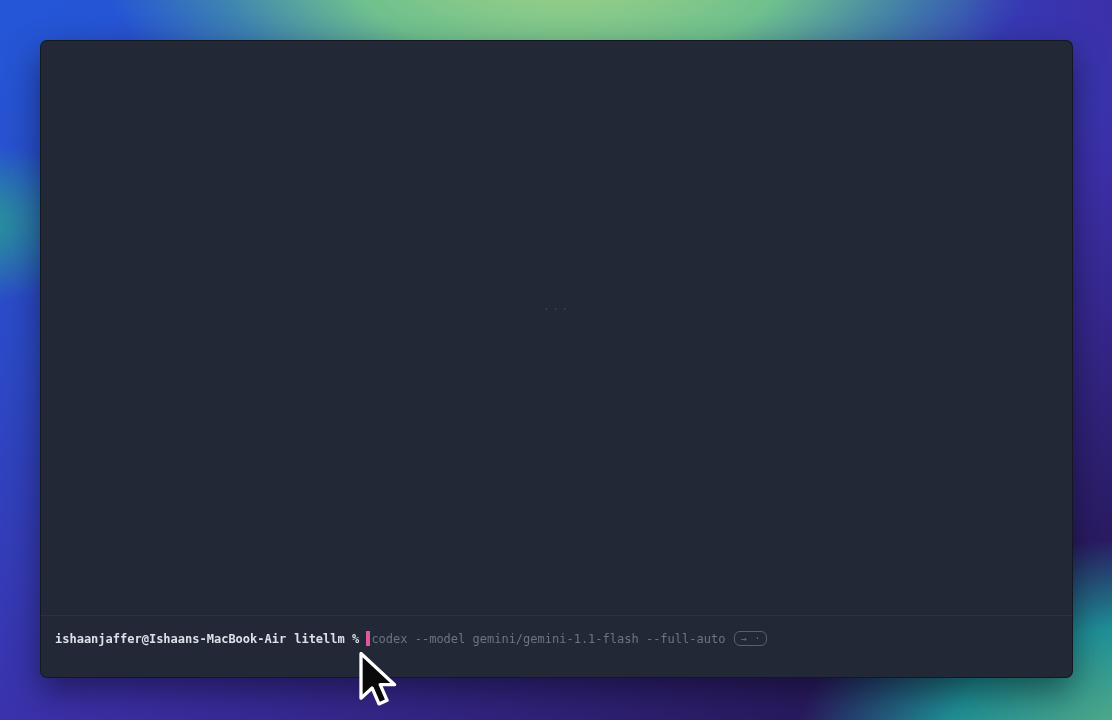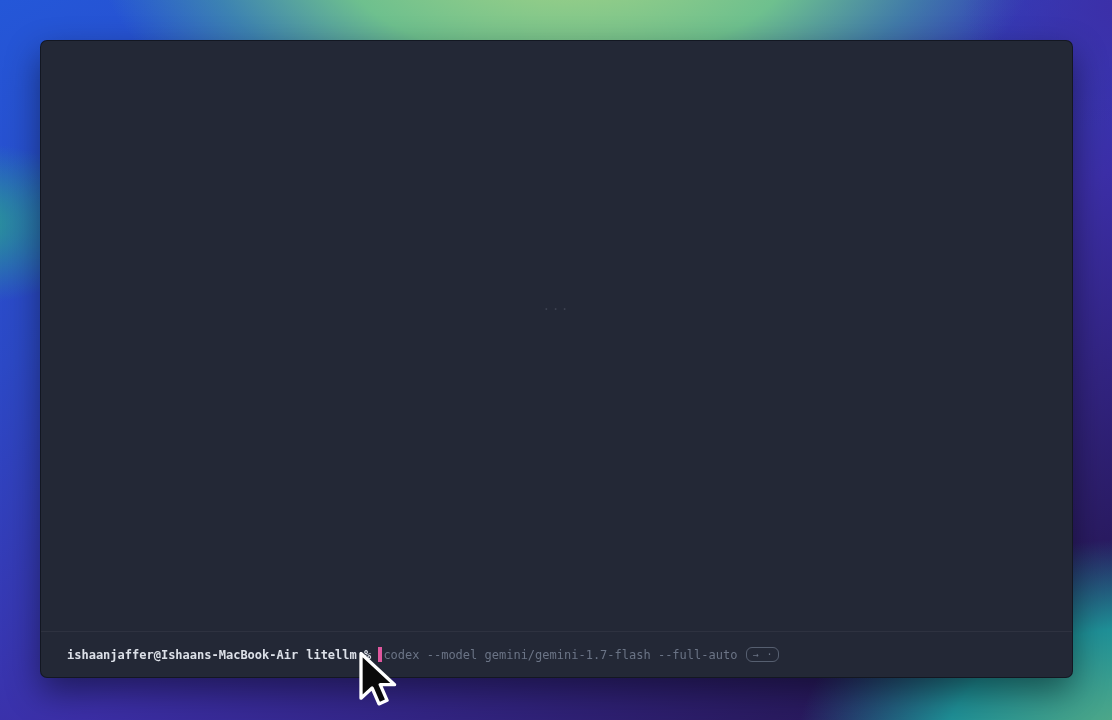--- a/index.html
+++ b/index.html
@@ -44,26 +44,26 @@
     top: 45.5%;
     transform: translate(-50%, -50%);
     color: rgba(190, 200, 220, 0.16);
     font-size: 12px;
     letter-spacing: 2px;
   }
 
   
   .prompt-block {
     position: absolute;
-    left: 0; right: 0; bottom: 0;
+    left: 0; right: 0; bottom: 16px;
     height: 46px;
     border-top: 1px solid var(--term-divider);
     display: flex;
     align-items: center;
-    padding: 0 26px;
+    padding: 0 14px;
     font-size: 12px;
     line-height: 16px;
     white-space: pre;
   }
 
   .prompt-user, .prompt-dir, .prompt-symbol {
     color: var(--prompt-text);
     font-weight: bold;
   }
   .prompt-dir { margin-left: 8px; }
@@ -115,21 +115,21 @@
 
     <div class="terminal-body">
       <span class="loading-dots">···</span>
     </div>
 
     <div class="prompt-block">
       <span class="prompt-user">ishaanjaffer@Ishaans-MacBook-Air</span>
       <span class="prompt-dir">litellm</span>
       <span class="prompt-symbol">%</span>
       <span class="cursor-block"></span>
-      <span class="suggestion">codex --model gemini/gemini-1.7-flash --full-auto</span>
+      <span class="suggestion">codex --model gemini/gemini-1.1-flash --full-auto</span>
       <span class="hint-badge">
         <span>→ ·</span>
       </span>
     </div>
 
   </div>
 
   <svg class="mouse-pointer" viewBox="0 0 14 20" xmlns="http://www.w3.org/2000/svg">
     <polygon points="1,0.5 1,15.4 4.7,12 7,17.3 9.7,16.1 7.4,10.9 12.2,10.9" fill="#0a0a0a" stroke="#ffffff" stroke-width="1.1" stroke-linejoin="round"></polygon>
   </svg>

